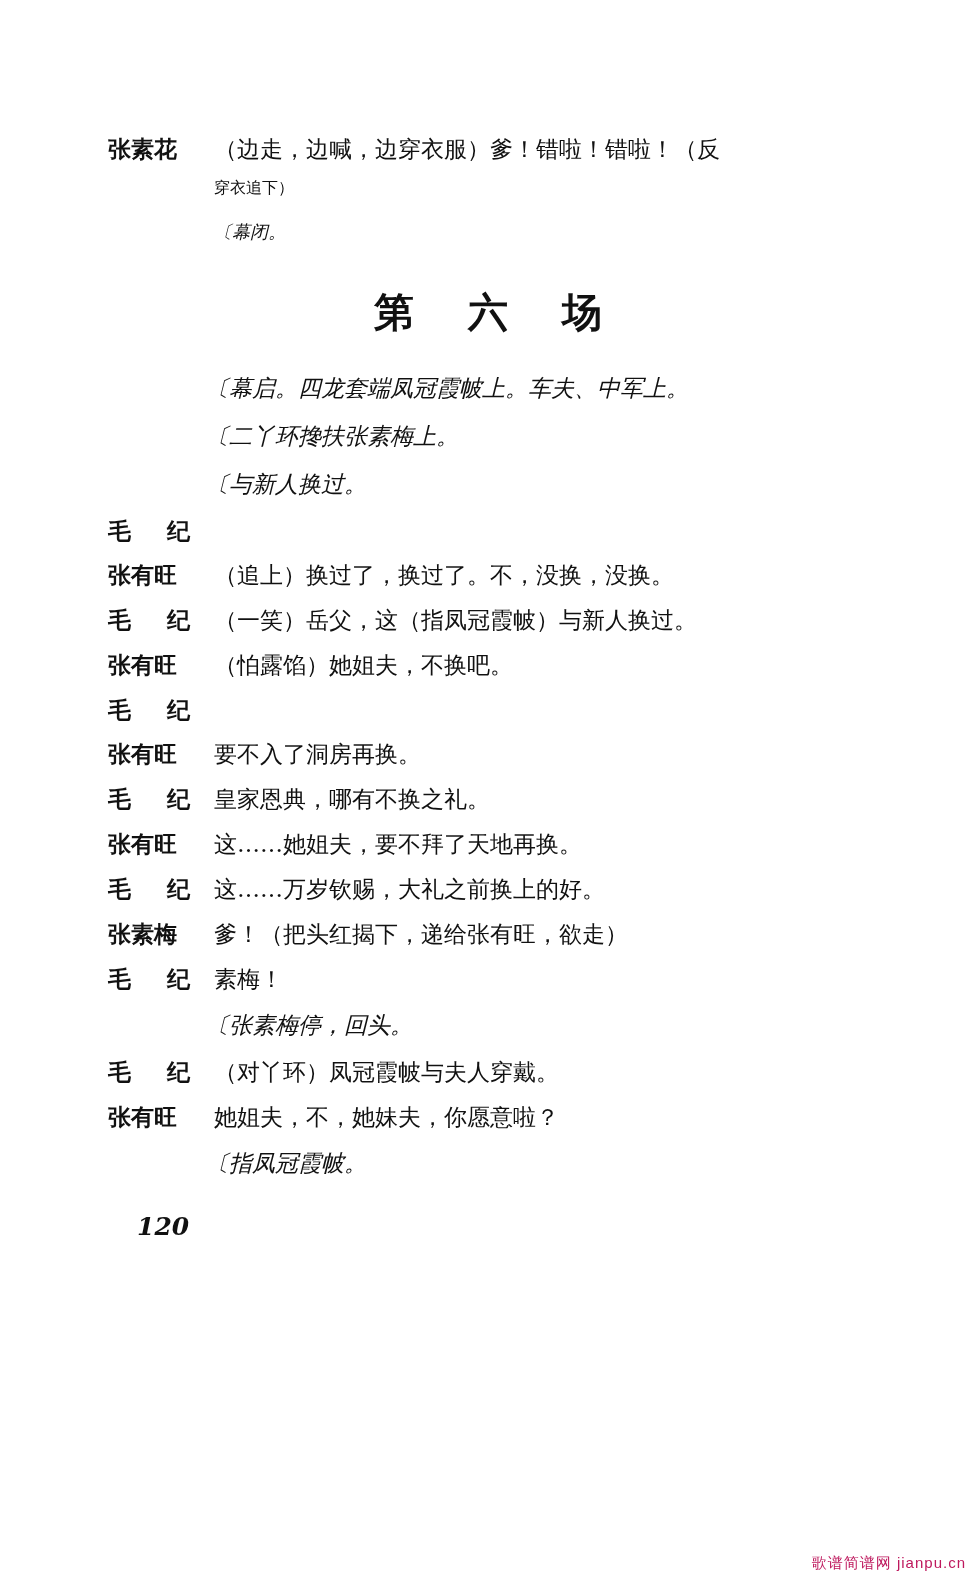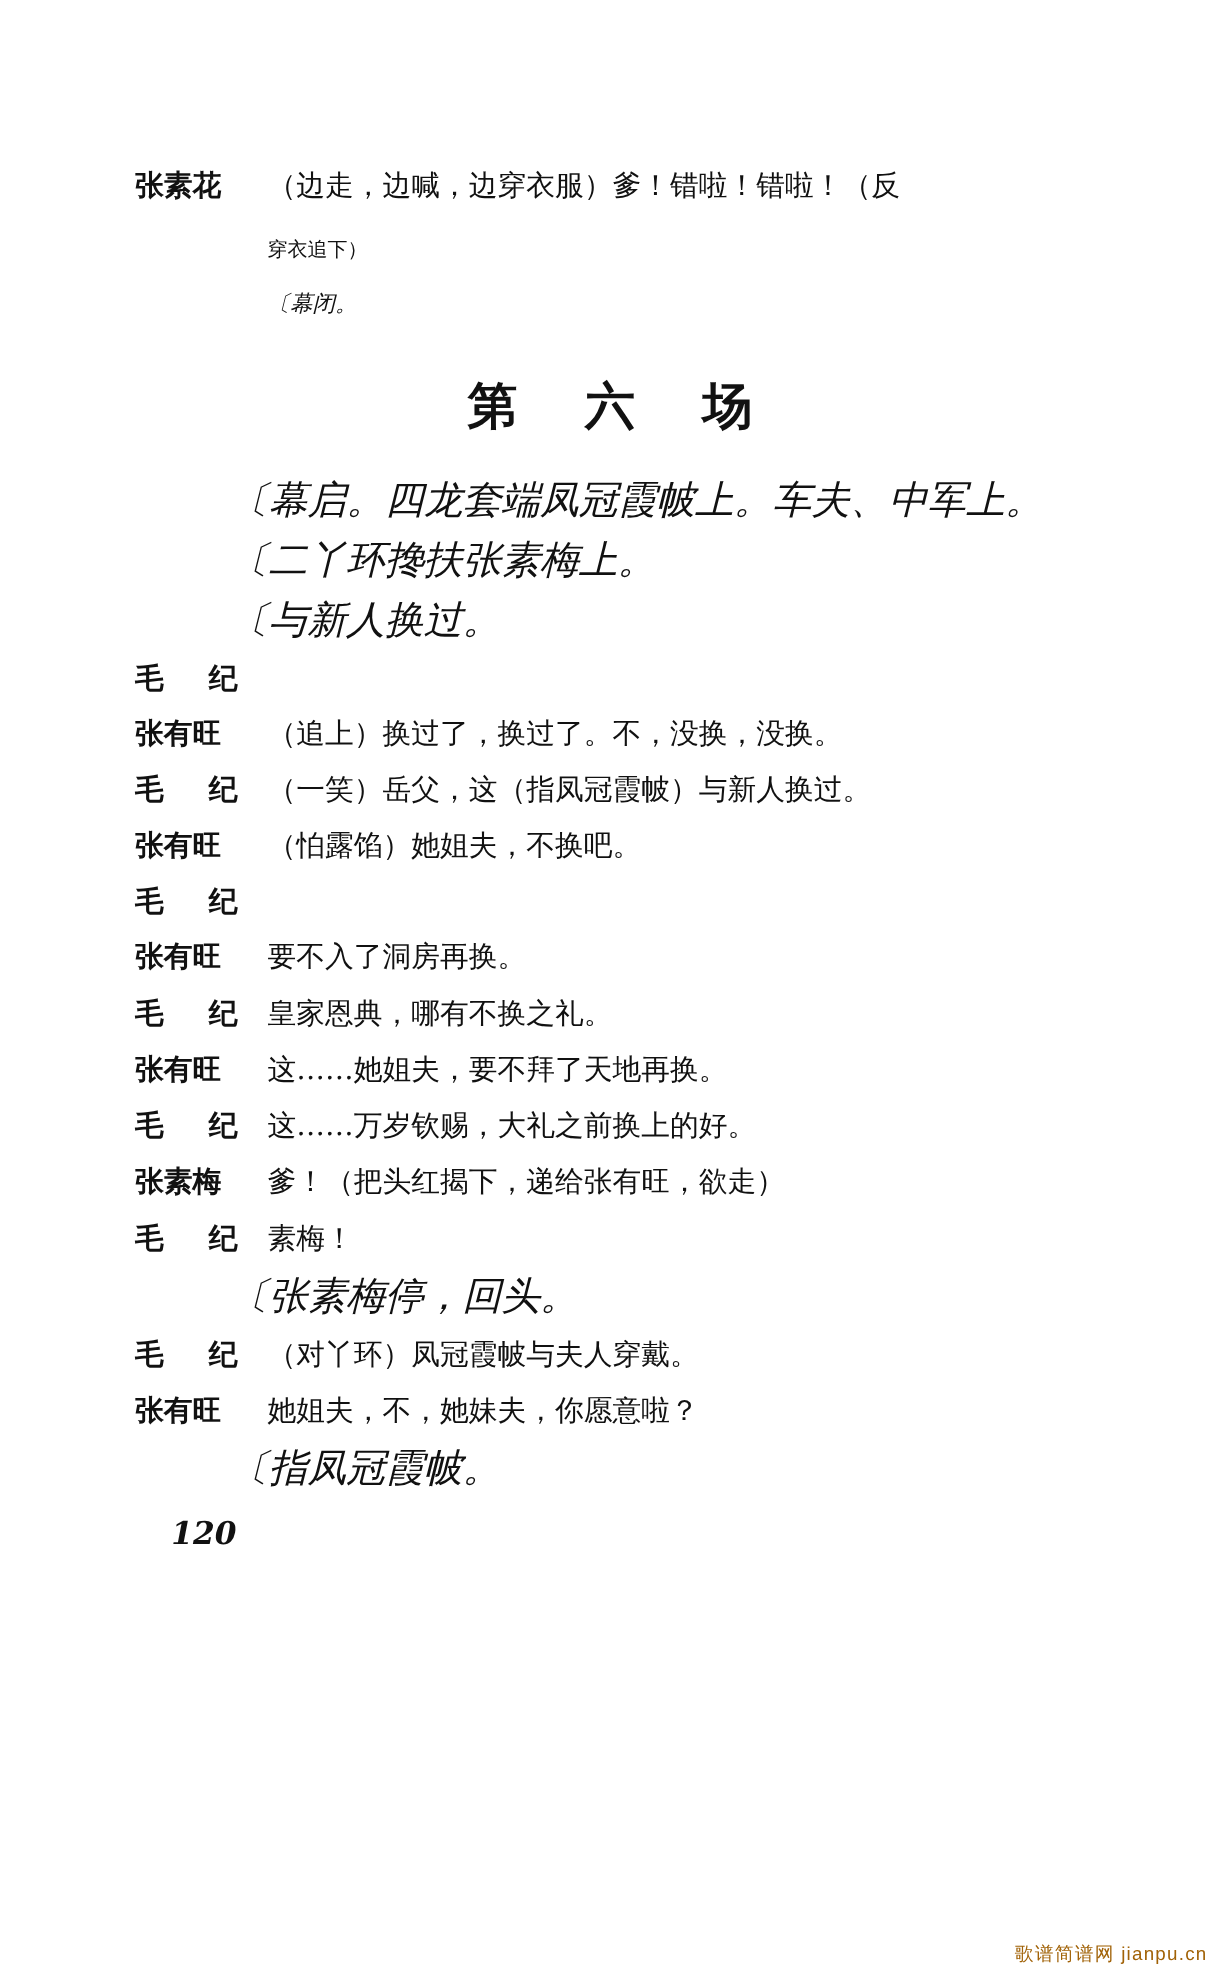--- a/index.html
+++ b/index.html
@@ -25,21 +25,21 @@
     position: absolute;
     left: 108px;
     top: 132px;
     width: 760px;
   }
 
   
   .dialogue-row {
     display: flex;
     align-items: flex-start;
-    margin-bottom: 15px;
+    margin-bottom: 3px;
   }
   .speaker {
     width: 106px;
     flex: 0 0 106px;
     font-size: 23px;
     font-weight: bold;
     font-family: "DejaVu Serif", "Liberation Serif", serif;
     letter-spacing: 0px;
     line-height: 34px;
     white-space: nowrap;
@@ -68,22 +68,22 @@
     text-align: center;
     font-size: 40px;
     font-weight: bold;
     letter-spacing: 20px;
     margin: 36px 0 30px 0;
     padding-left: 20px;
     font-family: "DejaVu Serif", "Liberation Serif", serif;
   }
 
   .stage-block {
-    margin-left: 76px;
-    font-size: 31px;
+    margin-left: 98px;
+    font-size: 23px;
     font-style: italic;
     line-height: 36px;
     margin-bottom: 12px;
     font-family: "DejaVu Serif", "Liberation Serif", serif;
   }
 
   .dlg-list .dialogue-row {
     margin-bottom: 10px;
   }
 
@@ -95,21 +95,21 @@
     font-weight: bold;
     font-style: italic;
     font-family: "DejaVu Serif", "Liberation Serif", serif;
   }
 
   .watermark {
     position: absolute;
     right: 8px;
     bottom: 6px;
     font-size: 15px;
-    color: #a16207;
+    color: #be185d;
     font-family: "Liberation Sans", sans-serif;
     letter-spacing: 1px;
   }
 </style>
 </head>
 <body>
 
 <div class="page">
   <div class="content">
 

